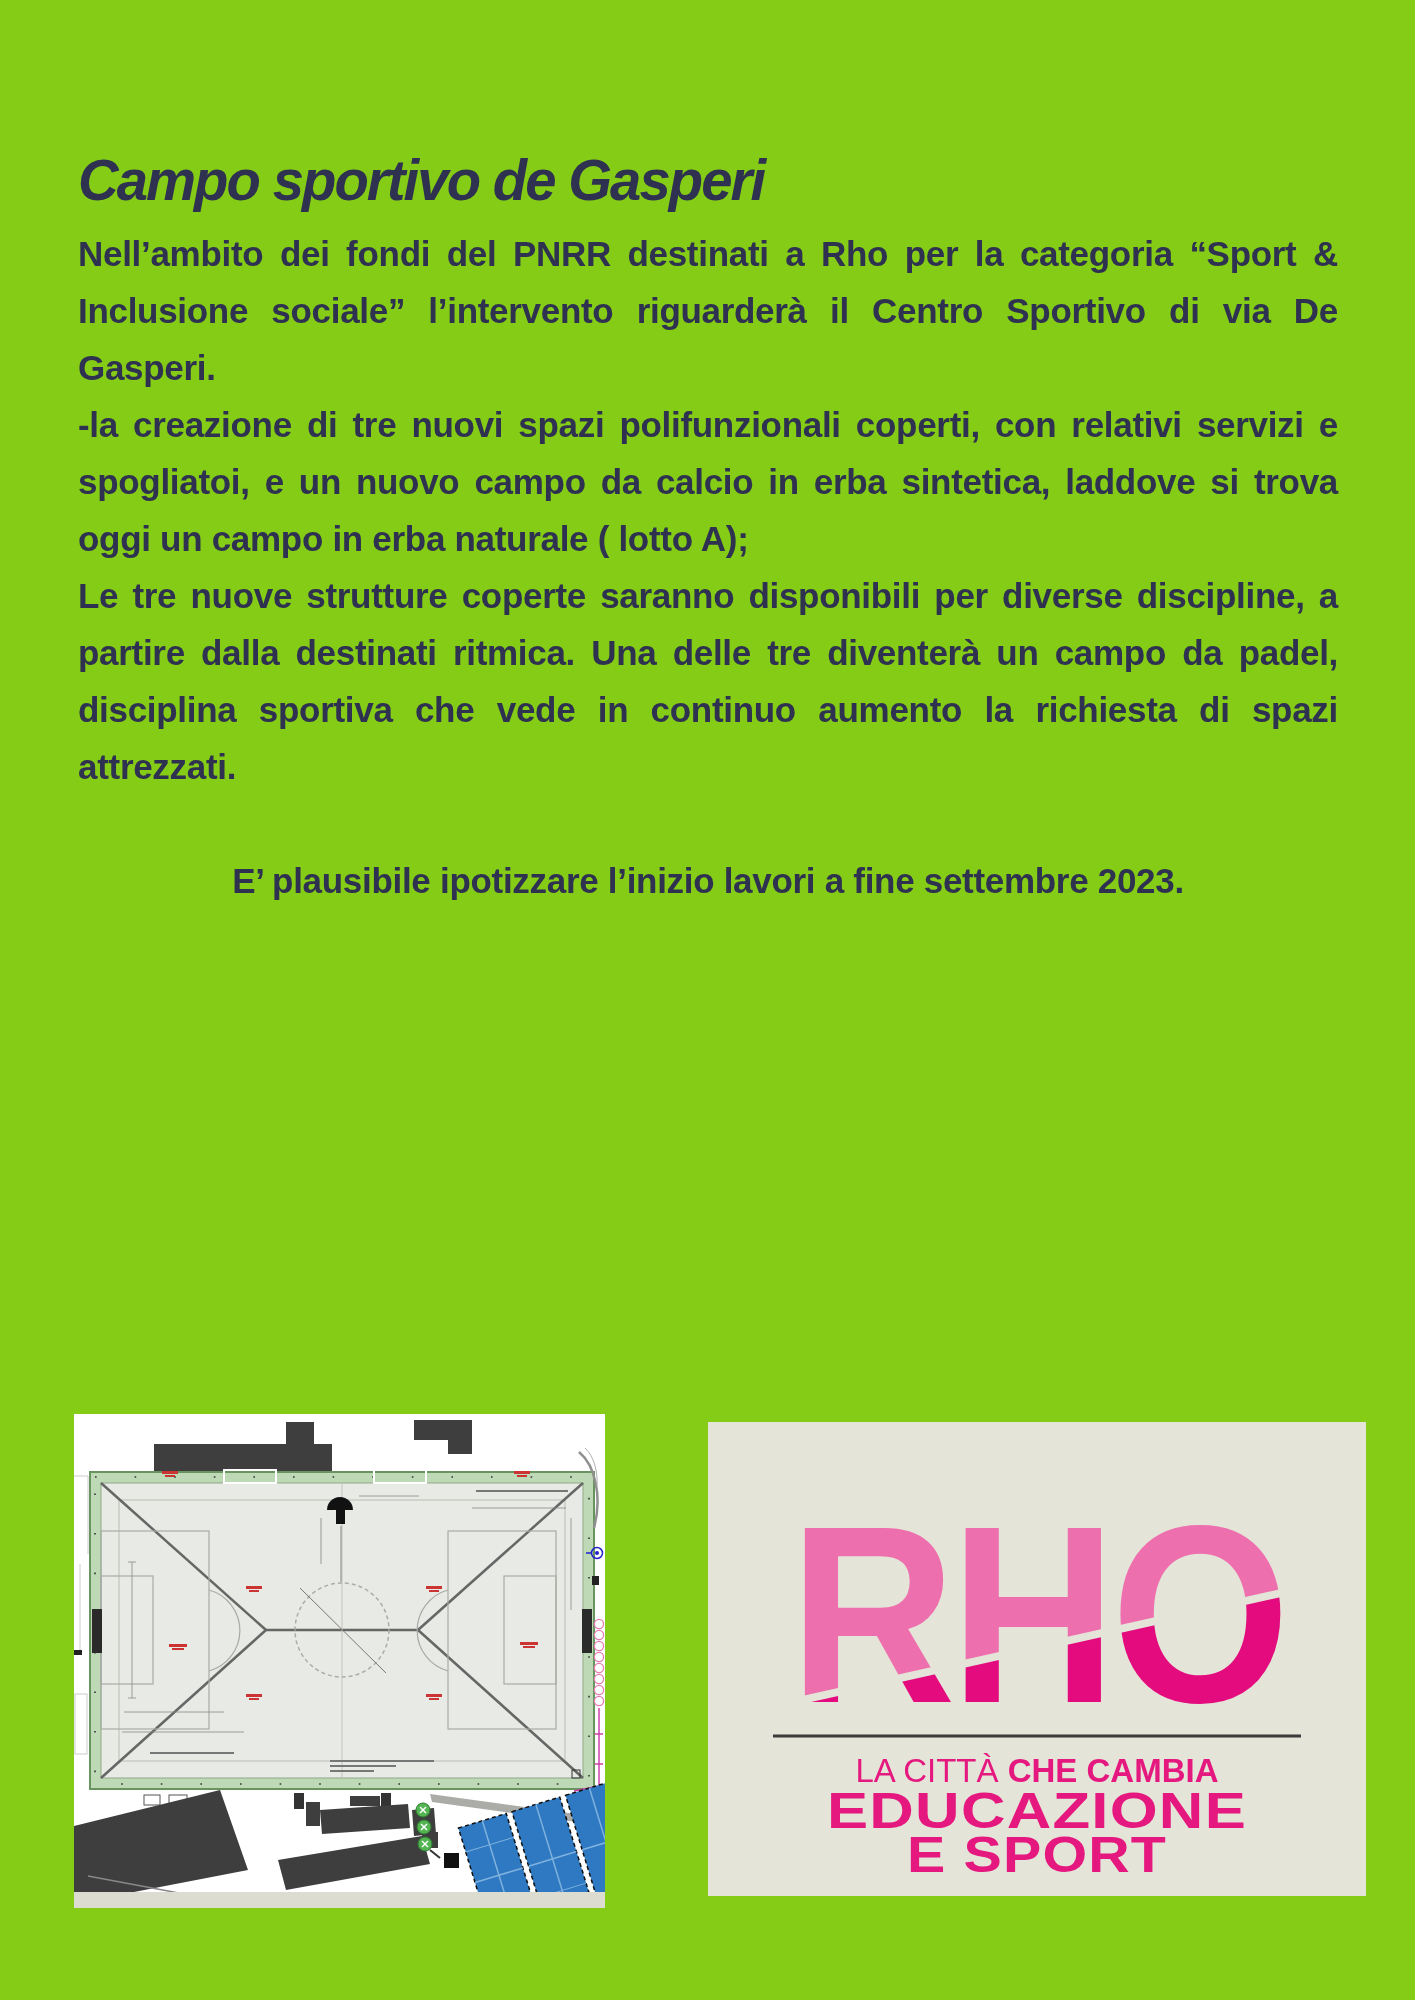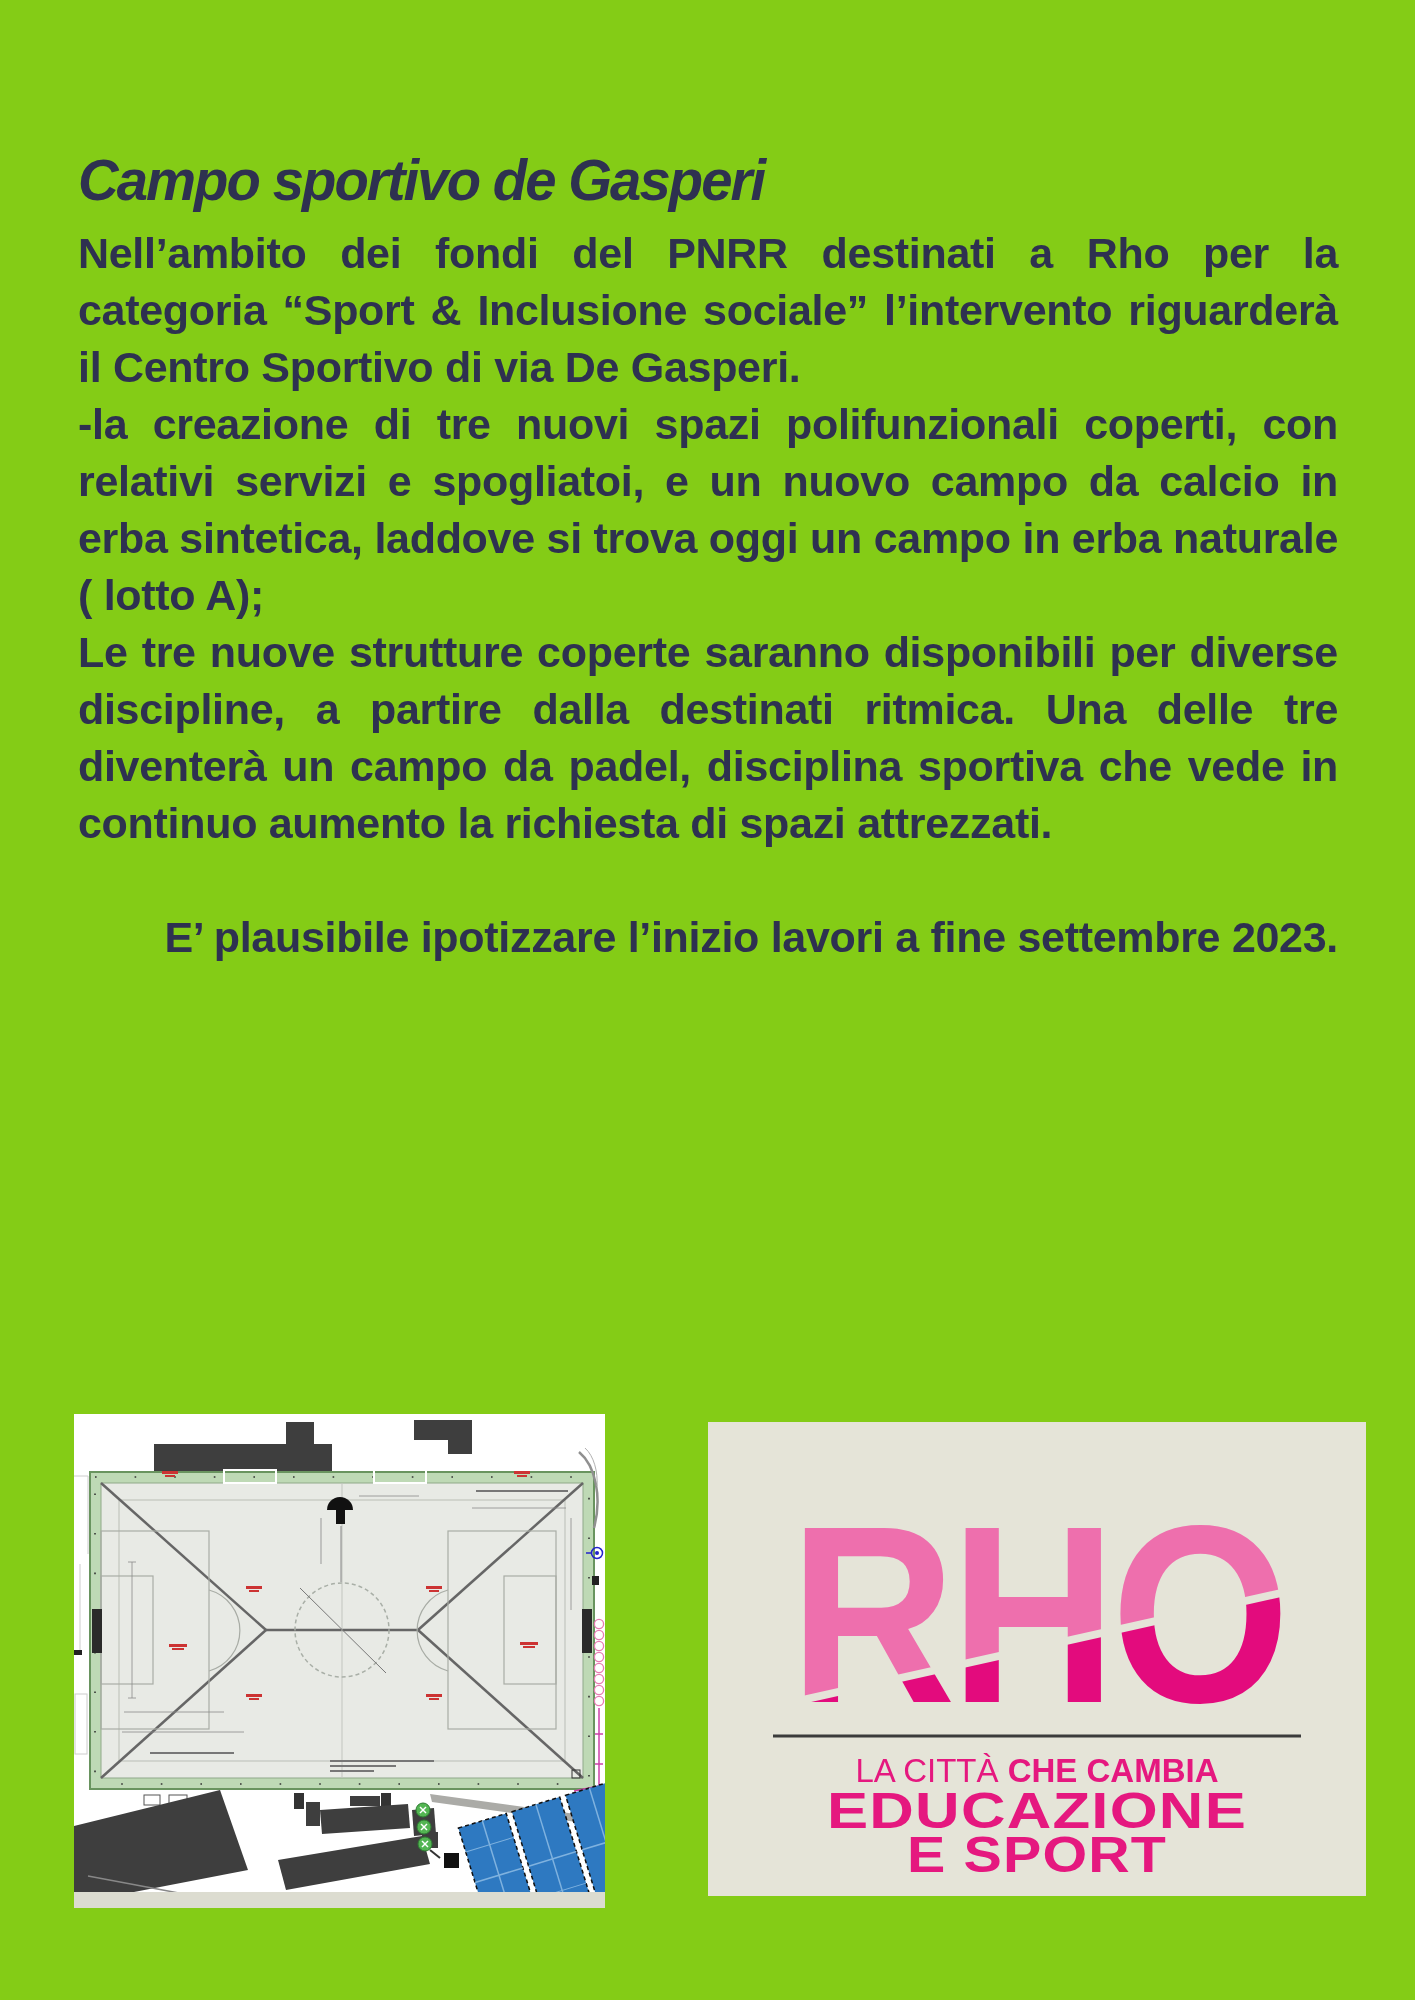--- a/index.html
+++ b/index.html
@@ -10,24 +10,24 @@
     overflow:hidden;
   }
   .page{position:relative;width:1415px;height:2000px;background:#84cc16;}
   .content{position:absolute;left:78px;top:148px;width:1260px;color:#2E3150;}
   .title{
     font-size:58px;font-weight:bold;font-style:italic;
     letter-spacing:-2px;line-height:1.12;margin:0 0 12px 0;
     transform:scaleX(0.97);transform-origin:left center;white-space:nowrap;
   }
   .paras p{
-    font-size:43px;font-weight:700;line-height:57px;
+    font-size:35px;font-weight:700;line-height:57px;
     text-align:justify;margin:0;letter-spacing:-0.3px;
   }
-  .paras p:last-child{margin-top:57px;text-align:right;}
+  .paras p:last-child{margin-top:57px;text-align:center;}
   .fig{position:absolute;display:block;}
   .fig-plan{left:74px;top:1414px;width:531px;height:494px;}
   .fig-logo{left:708px;top:1422px;width:658px;height:474px;}
   svg{display:block;}
 </style>
 </head>
 <body>
 
 <div class="page">
 

